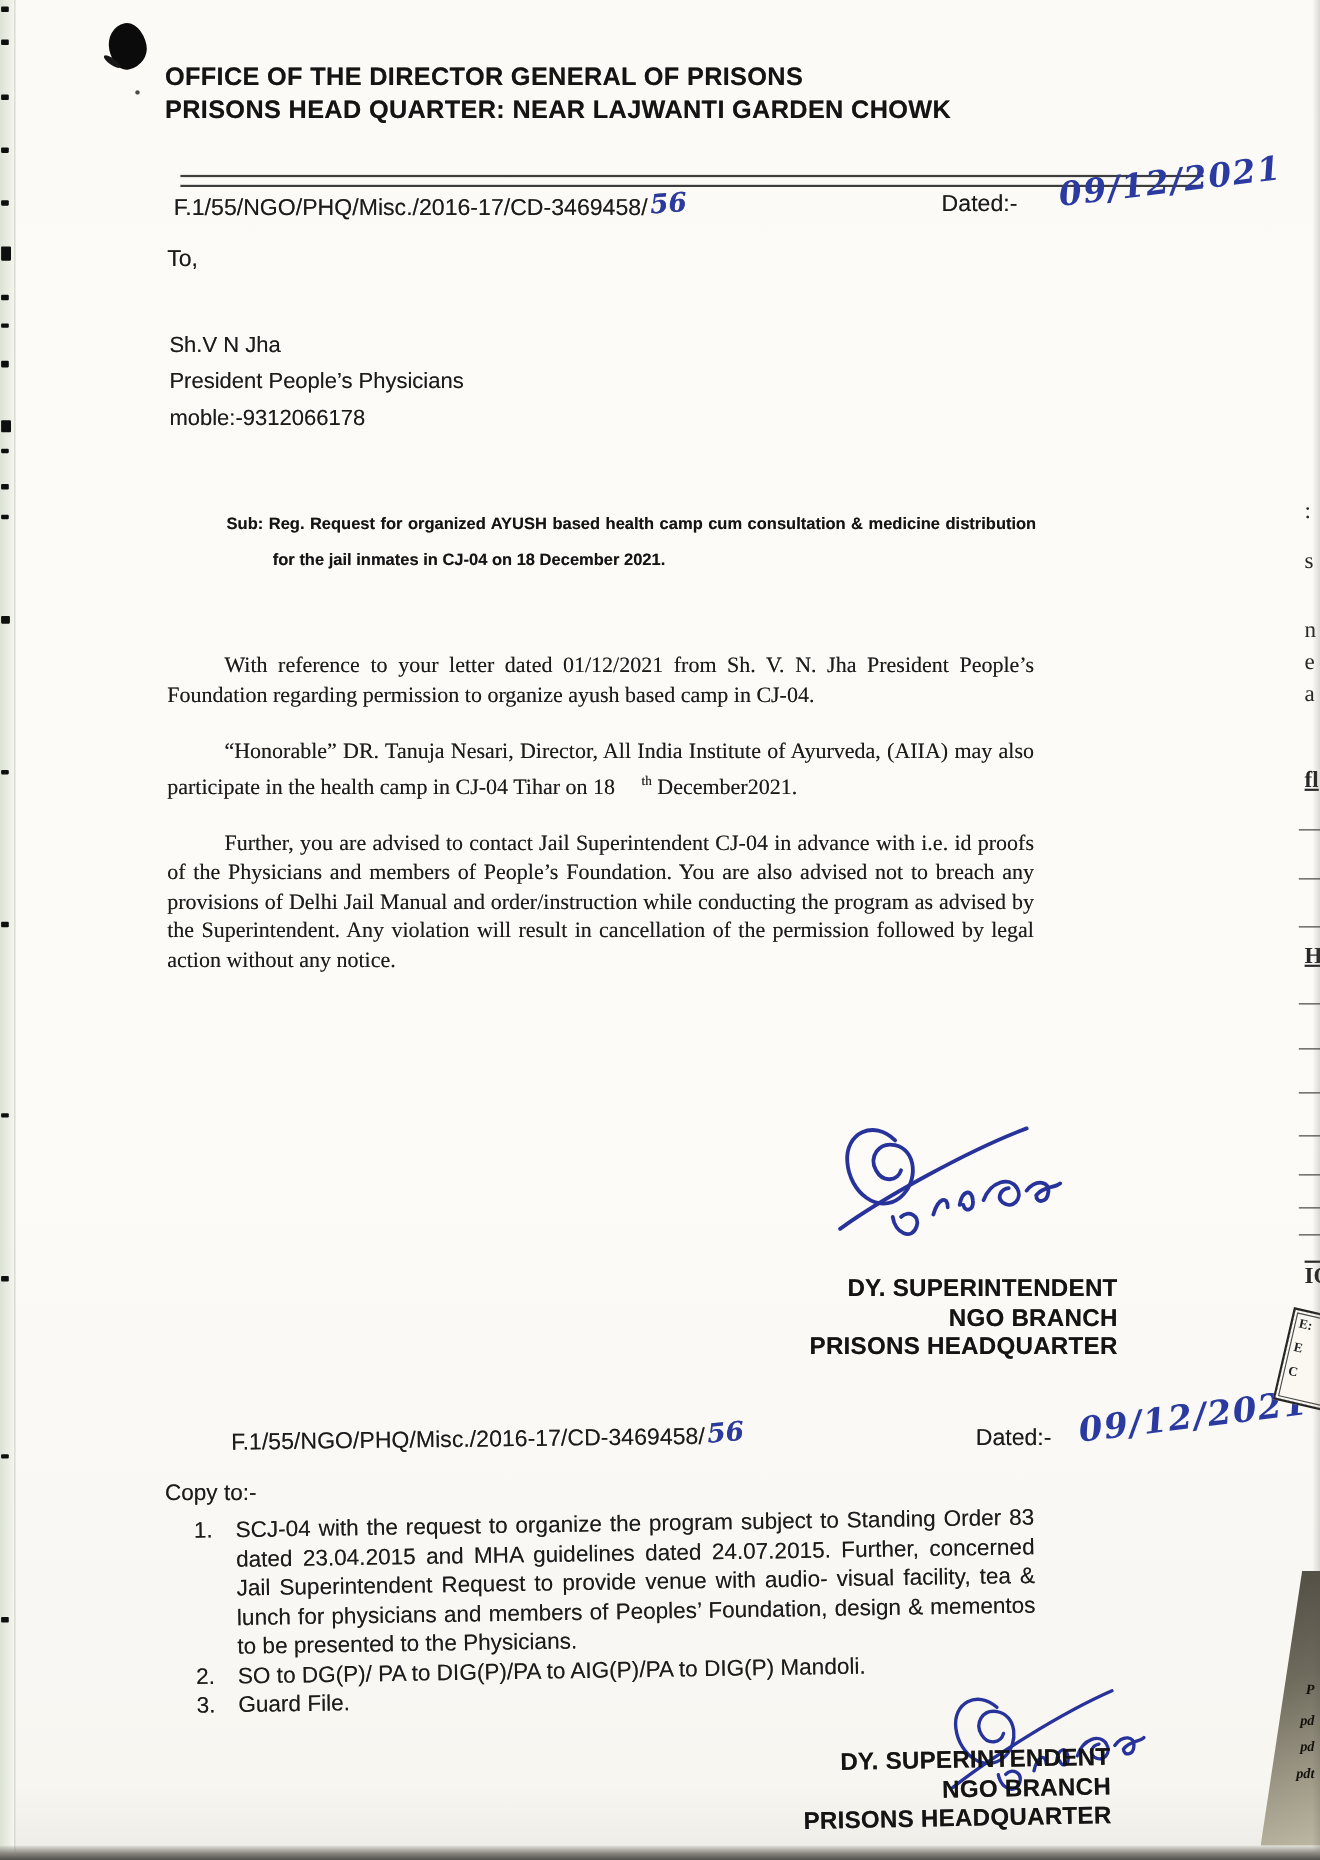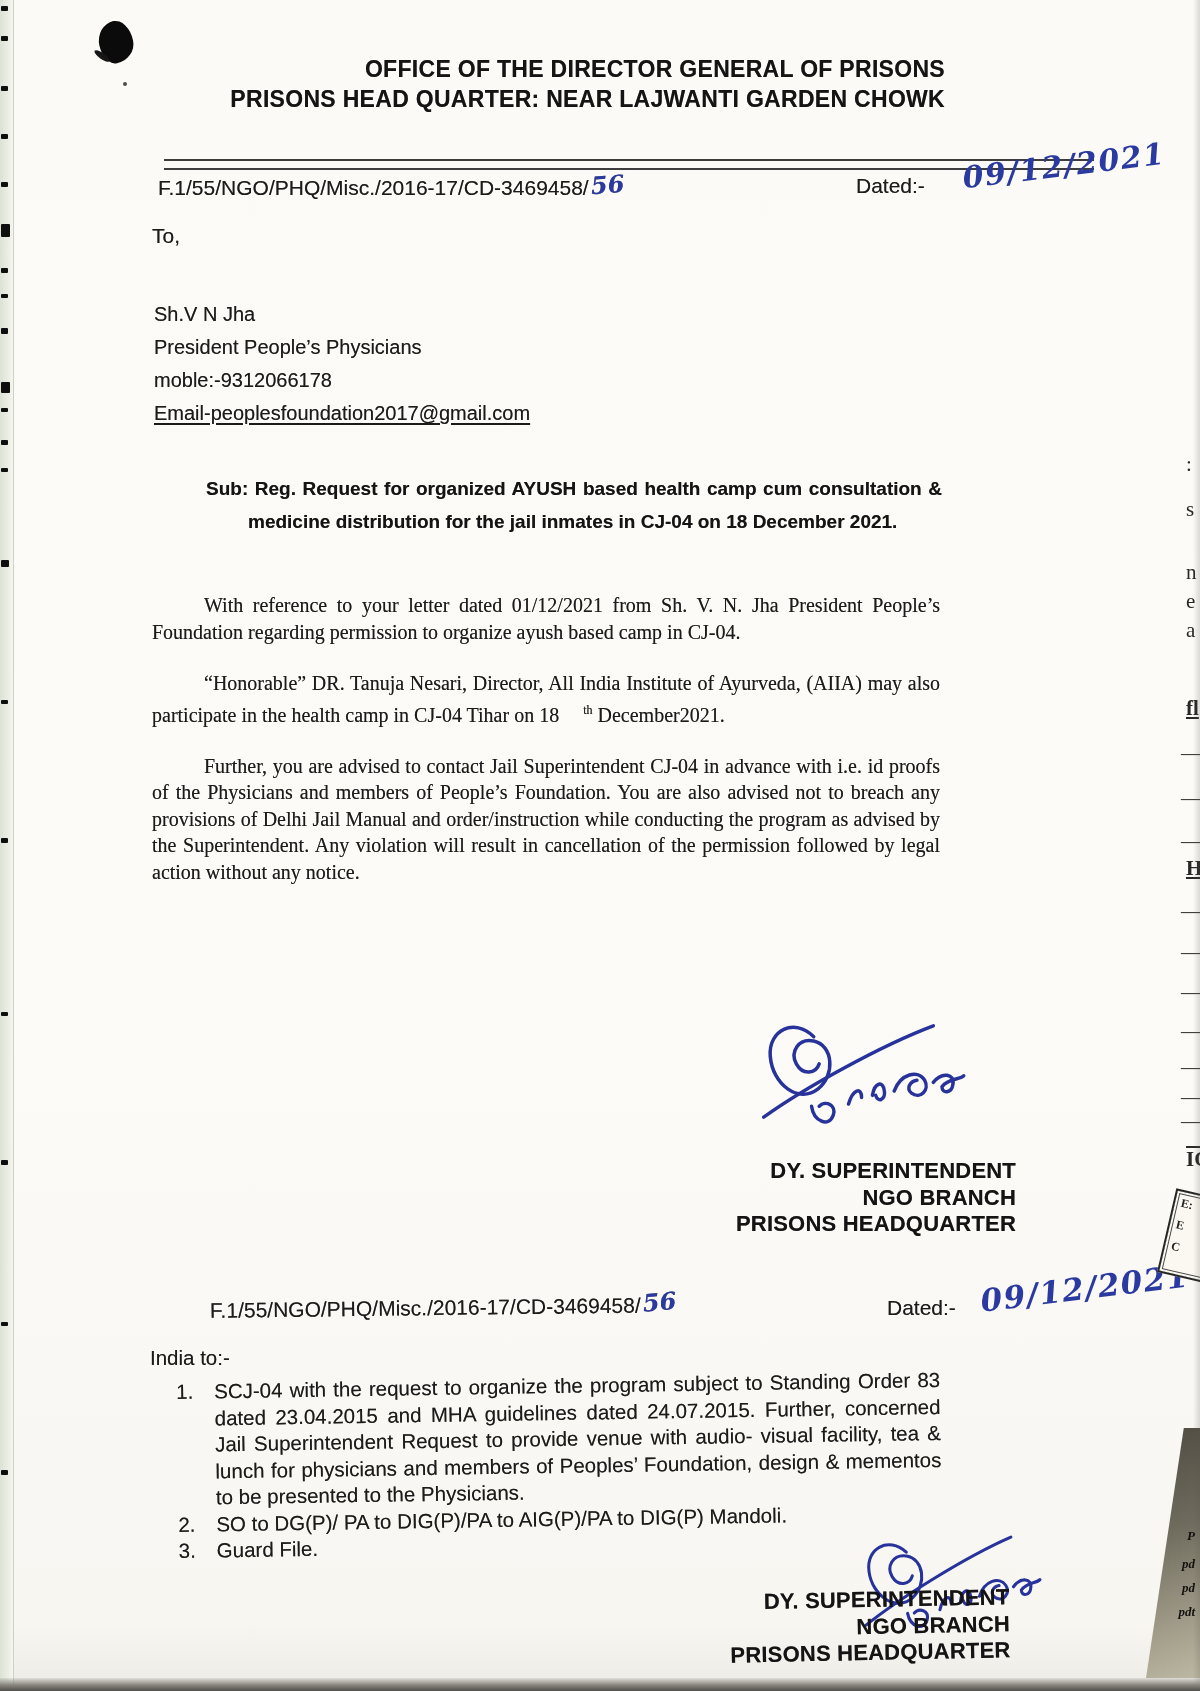--- a/index.html
+++ b/index.html
@@ -31,33 +31,33 @@
     border:2.5px solid #262626;background:#faf8f1;transform:rotate(13deg);
     box-shadow:inset 0 0 0 2px #faf8f1, inset 0 0 0 3px #4a4a4a;}
   .stamp-box span{position:absolute;left:6px;font-size:12px;font-weight:bold;color:#222;
     font-family:"Liberation Serif",serif;}
   .corner{position:absolute;right:0;bottom:13px;width:54px;height:250px;
     clip-path:polygon(70% 0,100% 0,100% 100%,0 100%);
     background:linear-gradient(160deg,#4e4b42,#6e6a5c 40%,#a29d8a 78%,#bdb8a3);}
   .corner span{position:absolute;right:5px;font:bold italic 13px "Liberation Serif",serif;color:#13110d;}
   
   .tx{text-shadow:0 0 .4px rgba(0,0,0,.5);}
-  .header{position:absolute;top:54px;left:150px;width:795px;text-align:right;
+  .header{position:absolute;top:54px;left:150px;width:795px;text-align:left;
     font-weight:bold;font-size:23px;line-height:30px;letter-spacing:.3px;color:#141414;}
   .rule{position:absolute;left:164px;top:159px;width:930px;height:7px;
     border-top:2.5px solid #3d3d3d;border-bottom:2px solid #3d3d3d;}
   .ref-line{position:absolute;white-space:nowrap;font-size:21px;}
   .hand{color:#2a3aa0;font-family:"DejaVu Serif",serif;font-style:italic;font-weight:bold;}
   .hand-56{display:inline-block;font-size:24px;transform:rotate(-4deg) translateY(-2px);margin-left:2px;}
   .hand-date{position:absolute;font-size:30px;letter-spacing:1.5px;transform:rotate(-7deg);white-space:nowrap;}
   .to-line{position:absolute;top:224px;left:152px;font-size:21px;}
   .recipient{position:absolute;top:298px;left:154px;font-size:20px;line-height:33px;}
   .recipient .email{text-decoration:underline;text-underline-offset:3px;}
-  .subject{position:absolute;top:472px;left:206px;width:736px;box-sizing:border-box;
-    padding-left:42px;text-indent:-42px;font-weight:bold;font-size:19px;line-height:33px;
+  .subject{position:absolute;top:460px;left:206px;width:736px;box-sizing:border-box;
+    padding-left:42px;text-indent:-42px;font-weight:bold;font-size:15px;line-height:33px;
     text-align:justify;color:#141414;}
   .letter-body{position:absolute;top:592px;left:152px;width:788px;font-family:Liberation Serif, serif;}
   .letter-body p{margin:0 0 25px;text-indent:52px;text-align:justify;
     font-size:20px;line-height:26.5px;}
   .letter-body sup{font-size:12px;margin-left:24px;}
   .sig-svg{position:absolute;}
   .sig-block{position:absolute;text-align:right;font-weight:bold;font-size:22px;
     line-height:26.5px;letter-spacing:.2px;color:#141414;}
   .copy-label{position:absolute;top:1346px;left:150px;font-size:20.5px;}
   .copy-list{position:absolute;top:1379px;left:176px;width:764px;transform:rotate(-0.9deg);
@@ -108,21 +108,20 @@
     <span>F.1/55/NGO/PHQ/Misc./2016-17/CD-3469458/</span><span class="hand hand-56">56</span>
   </div>
   <div class="ref-line tx" style="left:856px;top:174px">Dated:-</div>
   <div class="hand hand-date" style="left:962px;top:148px">09/12/2021</div>
 
   <div class="to-line tx">To,</div>
   <div class="recipient tx">
     <div>Sh.V N Jha</div>
     <div>President People’s Physicians</div>
     <div>moble:-9312066178</div>
-    <div class="email">Email-peoplesfoundation2017@gmail.com</div>
   </div>
 
   <div class="subject tx">Sub: Reg. Request for organized AYUSH based health camp cum consultation &amp; medicine distribution for the jail inmates in CJ-04 on 18 December 2021.</div>
 
   <div class="letter-body tx">
     <p>With reference to your letter dated 01/12/2021 from Sh. V. N. Jha President People’s Foundation regarding permission to organize ayush based camp in CJ-04.</p>
     <p><span>“Honorable” DR. Tanuja Nesari, Director, All India Institute of Ayurveda, (AIIA) may also participate in the health camp in CJ-04 Tihar on 18</span><sup>th</sup><span> December2021.</span></p>
     <p>Further, you are advised to contact Jail Superintendent CJ-04 in advance with i.e. id proofs of the Physicians and members of People’s Foundation. You are also advised not to breach any provisions of Delhi Jail Manual and order/instruction while conducting the program as advised by the Superintendent. Any violation will result in cancellation of the permission followed by legal action without any notice.</p>
   </div>
 
@@ -139,21 +138,21 @@
     <div>NGO BRANCH</div>
     <div>PRISONS HEADQUARTER</div>
   </div>
 
   <div class="ref-line tx tilt-s" style="left:210px;top:1292px">
     <span>F.1/55/NGO/PHQ/Misc./2016-17/CD-3469458/</span><span class="hand hand-56">56</span>
   </div>
   <div class="ref-line tx" style="left:887px;top:1296px">Dated:-</div>
   <div class="hand hand-date" style="left:980px;top:1270px;font-size:31px">09/12/2021</div>
 
-  <div class="copy-label tx">India to:-</div>
+  <div class="copy-label tx">Copy to:-</div>
   <div class="copy-list tx">
     <div class="copy-item">
       <span class="copy-num">1.</span>
       <span class="copy-text">SCJ-04 with the request to organize the program subject to Standing Order 83 dated 23.04.2015 and MHA guidelines dated 24.07.2015. Further, concerned Jail Superintendent Request to provide venue with audio- visual facility, tea &amp; lunch for physicians and members of Peoples’ Foundation, design &amp; mementos to be presented to the Physicians.</span>
     </div>
     <div class="copy-item">
       <span class="copy-num">2.</span>
       <span class="copy-text">SO to DG(P)/ PA to DIG(P)/PA to AIG(P)/PA to DIG(P) Mandoli.</span>
     </div>
     <div class="copy-item">

